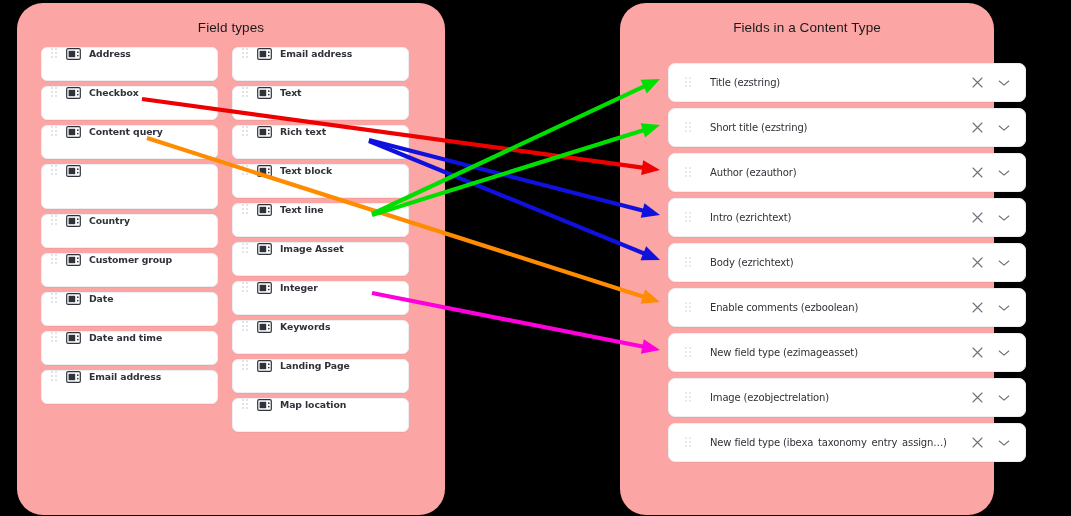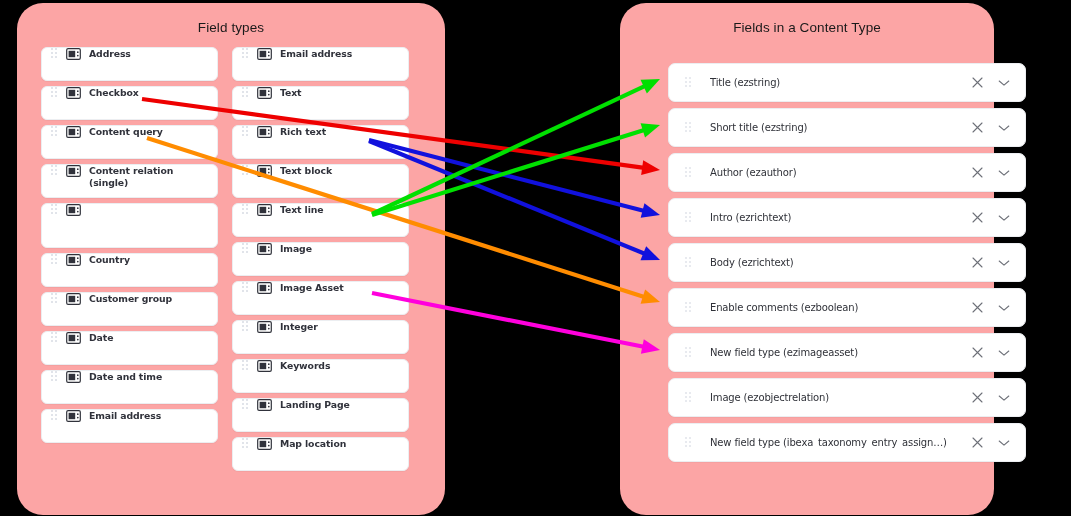--- a/index.html
+++ b/index.html
@@ -245,39 +245,20 @@
           <span class="ftype-icon">
             <svg width="15" height="12" viewBox="0 0 15 12">
               <rect x="0.7" y="0.7" width="13.6" height="10.6" rx="1.4" fill="none" stroke="#30323b" stroke-width="1.2"></rect>
               <rect x="2.6" y="2.8" width="6.6" height="6.4" fill="#30323b"></rect>
               <circle cx="11.8" cy="4.2" r="0.85" fill="#30323b"></circle>
               <circle cx="11.8" cy="7.6" r="0.85" fill="#30323b"></circle>
             </svg>
           </span>
           <span class="ft-label">Content query</span>
         </div>
-        <div class="ft-item">
-          <span class="grip">
-            <i></i>
-            <i></i>
-            <i></i>
-            <i></i>
-            <i></i>
-            <i></i>
-          </span>
-          <span class="ftype-icon">
-            <svg width="15" height="12" viewBox="0 0 15 12">
-              <rect x="0.7" y="0.7" width="13.6" height="10.6" rx="1.4" fill="none" stroke="#30323b" stroke-width="1.2"></rect>
-              <rect x="2.6" y="2.8" width="6.6" height="6.4" fill="#30323b"></rect>
-              <circle cx="11.8" cy="4.2" r="0.85" fill="#30323b"></circle>
-              <circle cx="11.8" cy="7.6" r="0.85" fill="#30323b"></circle>
-            </svg>
-          </span>
-          <span class="ft-label">Content relation (single)</span>
-        </div>
         <div class="ft-item tall">
           <span class="grip">
             <i></i>
             <i></i>
             <i></i>
             <i></i>
             <i></i>
             <i></i>
           </span>
           <span class="ftype-icon">
@@ -473,39 +454,20 @@
           </span>
           <span class="ftype-icon">
             <svg width="15" height="12" viewBox="0 0 15 12">
               <rect x="0.7" y="0.7" width="13.6" height="10.6" rx="1.4" fill="none" stroke="#30323b" stroke-width="1.2"></rect>
               <rect x="2.6" y="2.8" width="6.6" height="6.4" fill="#30323b"></rect>
               <circle cx="11.8" cy="4.2" r="0.85" fill="#30323b"></circle>
               <circle cx="11.8" cy="7.6" r="0.85" fill="#30323b"></circle>
             </svg>
           </span>
           <span class="ft-label">Text line</span>
-        </div>
-        <div class="ft-item">
-          <span class="grip">
-            <i></i>
-            <i></i>
-            <i></i>
-            <i></i>
-            <i></i>
-            <i></i>
-          </span>
-          <span class="ftype-icon">
-            <svg width="15" height="12" viewBox="0 0 15 12">
-              <rect x="0.7" y="0.7" width="13.6" height="10.6" rx="1.4" fill="none" stroke="#30323b" stroke-width="1.2"></rect>
-              <rect x="2.6" y="2.8" width="6.6" height="6.4" fill="#30323b"></rect>
-              <circle cx="11.8" cy="4.2" r="0.85" fill="#30323b"></circle>
-              <circle cx="11.8" cy="7.6" r="0.85" fill="#30323b"></circle>
-            </svg>
-          </span>
-          <span class="ft-label">Image</span>
         </div>
         <div class="ft-item">
           <span class="grip">
             <i></i>
             <i></i>
             <i></i>
             <i></i>
             <i></i>
             <i></i>
           </span>

